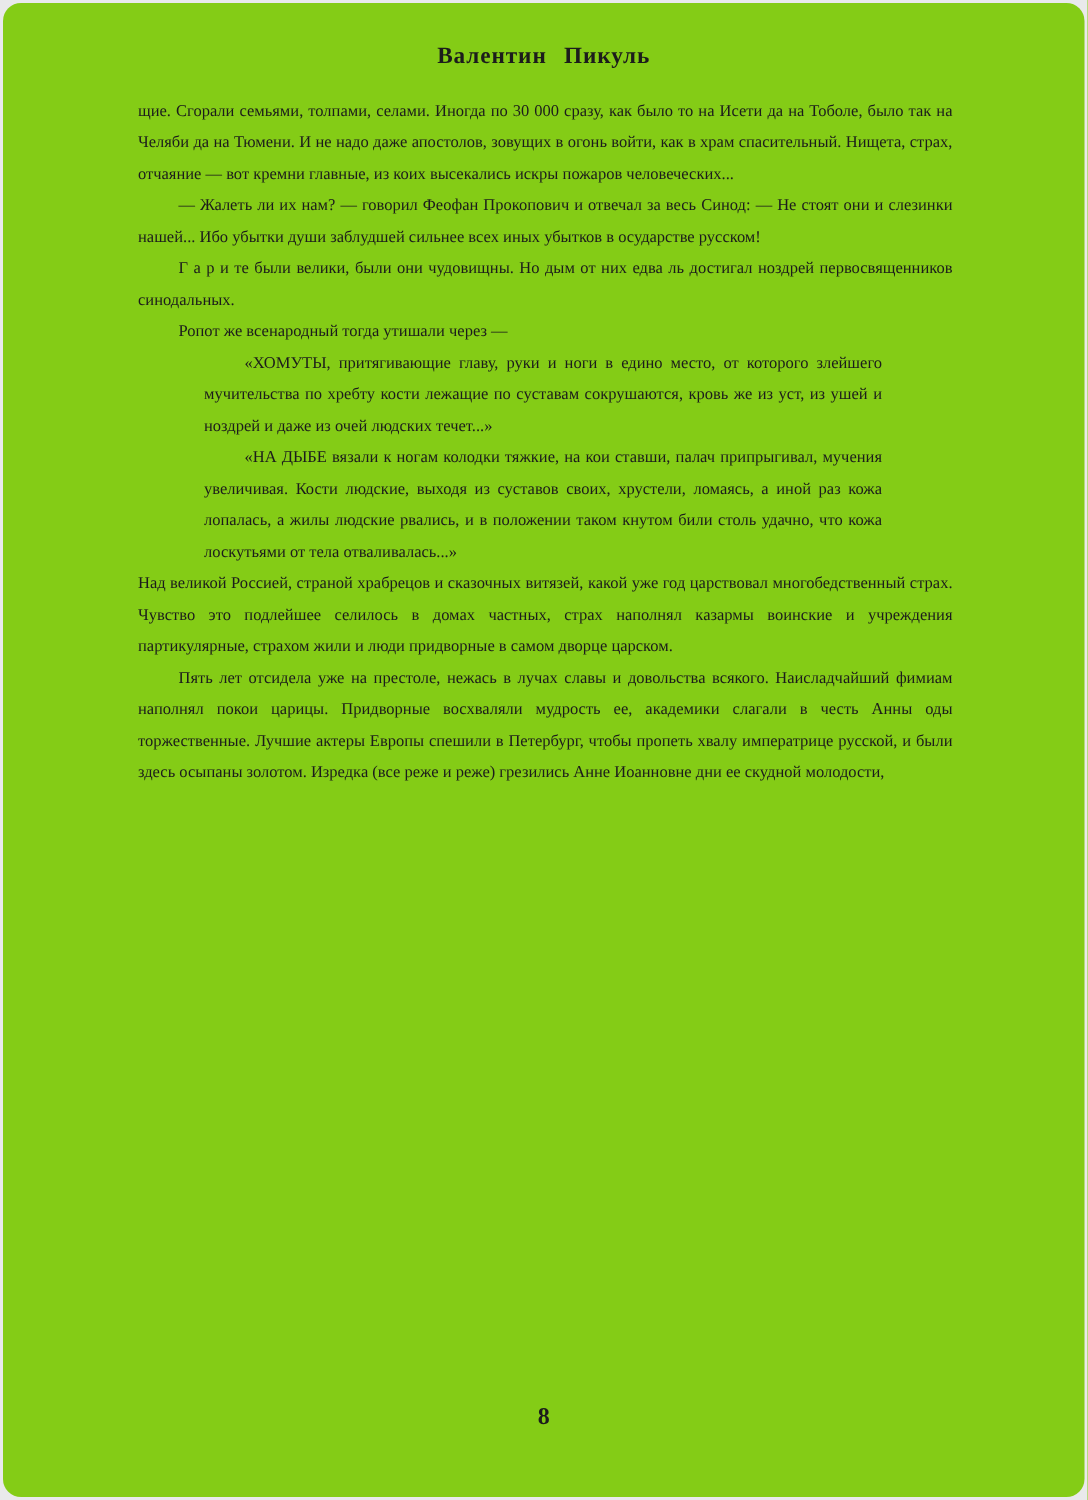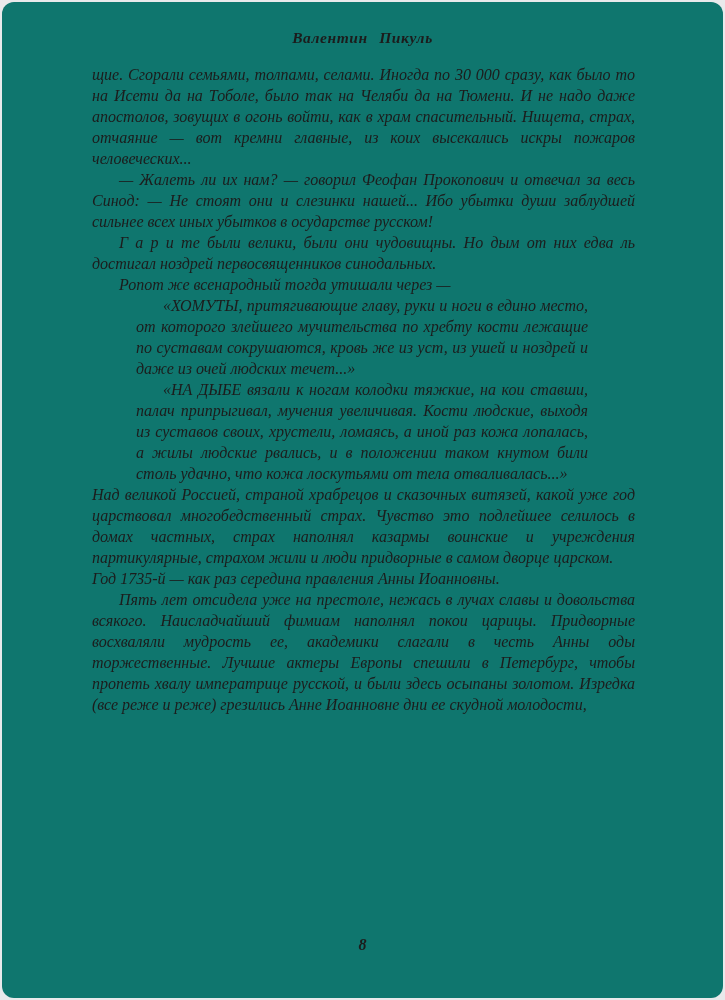--- a/index.html
+++ b/index.html
@@ -13,37 +13,36 @@
     font-family: "Liberation Serif", serif;
     position: relative;
     overflow: hidden;
   }
   .page {
     position: absolute;
     left: 2px;
     top: 2px;
     right: 2px;
     bottom: 2px;
-    background: #0f766e;
+    background: #84cc16;
     border-radius: 12px;
     color: #1c1c1c;
-    font-style: italic;
   }
   .running-header {
     text-align: center;
     font-weight: bold;
     font-size: 15.5px;
     letter-spacing: 0.6px;
     word-spacing: 7px;
     padding-top: 27px;
     color: #1c1c1c;
   }
   .page-body {
     margin: 17px 88px 0 90px;
-    font-size: 16px;
+    font-size: 11px;
     line-height: 21px;
     text-align: justify;
   }
   .page-body p {
     margin: 0;
     padding: 0;
   }
   .page-body p.plain {
     text-indent: 0;
   }
@@ -73,18 +72,17 @@
   <div class="running-header">Валентин Пикуль</div>
 
   <div class="page-body">
       <p class="plain">щие. Сгорали семьями, толпами, селами. Иногда по 30 000 сразу, как было то на Исети да на Тоболе, было так на Челяби да на Тюмени. И не надо даже апостолов, зовущих в огонь войти, как в храм спасительный. Нищета, страх, отчаяние — вот кремни главные, из коих высекались искры пожаров человеческих...</p>
       <p class="indent">— Жалеть ли их нам? — говорил Феофан Прокопович и отвечал за весь Синод: — Не стоят они и слезинки нашей... Ибо убытки души заблудшей сильнее всех иных убытков в осударстве русском!</p>
       <p class="indent">Г а р и  те были велики, были они чудовищны. Но дым от них едва ль достигал ноздрей первосвященников синодальных.</p>
       <p class="indent">Ропот же всенародный тогда утишали через —</p>
       <p class="quote">«ХОМУТЫ, притягивающие главу, руки и ноги в едино место, от которого злейшего мучительства по хребту кости лежащие по суставам сокрушаются, кровь же из уст, из ушей и ноздрей и даже из очей людских течет...»</p>
       <p class="quote">«НА ДЫБЕ вязали к ногам колодки тяжкие, на кои ставши, палач припрыгивал, мучения увеличивая. Кости людские, выходя из суставов своих, хрустели, ломаясь, а иной раз кожа лопалась, а жилы людские рвались, и в положении таком кнутом били столь удачно, что кожа лоскутьями от тела отваливалась...»</p>
       <p class="plain">Над великой Россией, страной храбрецов и сказочных витязей, какой уже год царствовал многобедственный страх. Чувство это подлейшее селилось в домах частных, страх наполнял казармы воинские и учреждения партикулярные, страхом жили и люди придворные в самом дворце царском.</p>
-      <p class="plain">Год 1735-й — как раз середина правления Анны Иоанновны.</p>
       <p class="indent">Пять лет отсидела уже на престоле, нежась в лучах славы и довольства всякого. Наисладчайший фимиам наполнял покои царицы. Придворные восхваляли мудрость ее, академики слагали в честь Анны оды торжественные. Лучшие актеры Европы спешили в Петербург, чтобы пропеть хвалу императрице русской, и были здесь осыпаны золотом. Изредка (все реже и реже) грезились Анне Иоанновне дни ее скудной молодости,</p>
     </div>
 
   <div class="page-footer">8</div>
 </div>
 
 </body></html>

